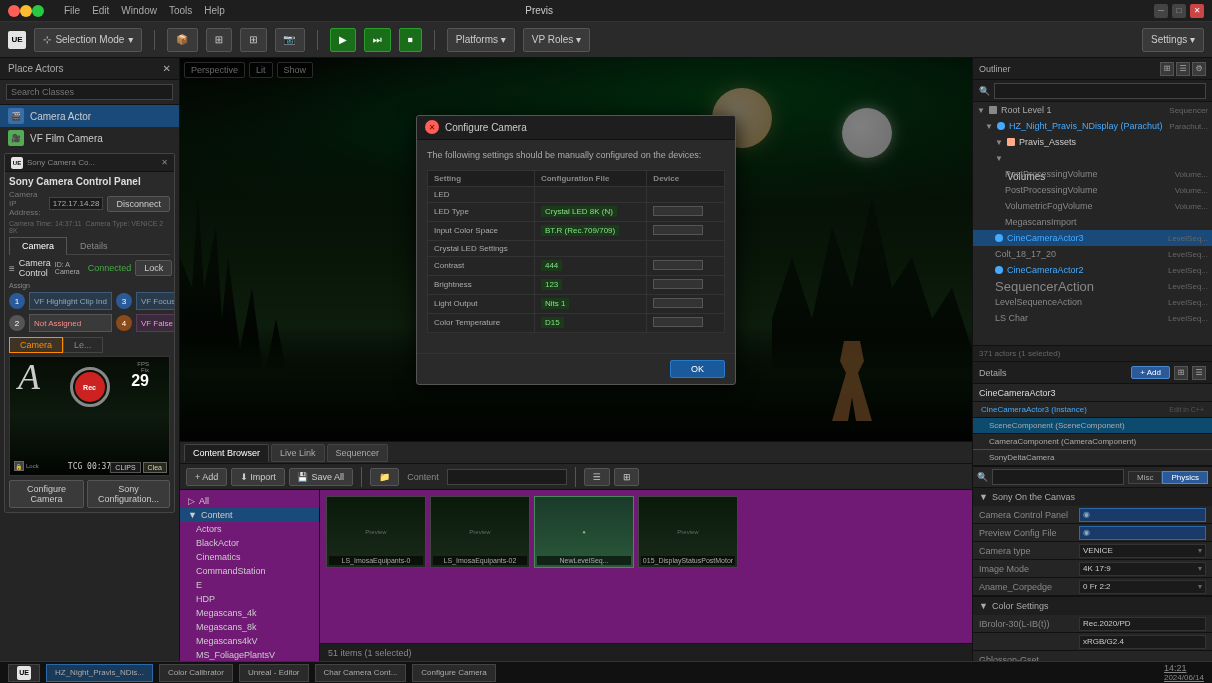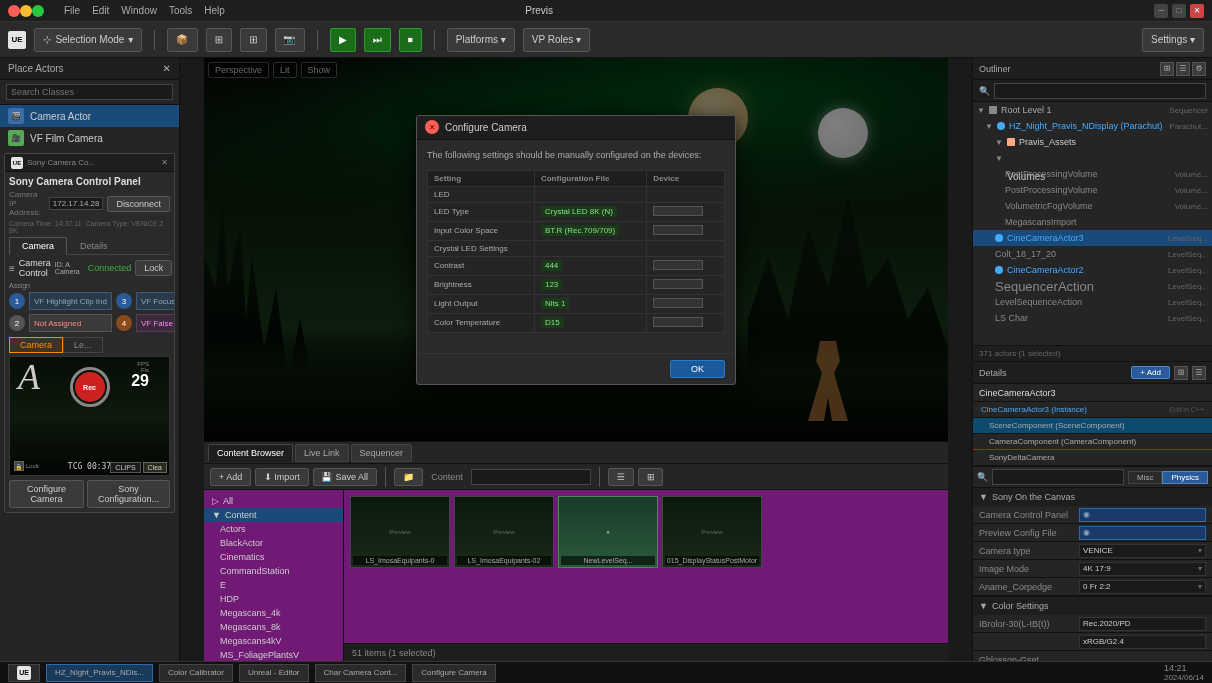--- a/index.html
+++ b/index.html
@@ -575,21 +575,21 @@
       border: 1px solid #444;
       color: #aaa;
       font-size: 8px;
       display: flex;
       align-items: center;
       gap: 3px;
       cursor: pointer;
       white-space: nowrap;
     }
     .taskbar-btn.active { background: #1a3a5a; border-color: #2a6aaa; }
-    .taskbar-time { margin-left: auto; font-size: 9px; color: #888; }
+    .taskbar-time { margin-left: auto; font-size: 9px; color: #888; text-decoration: underline; }
 
     .ue-logo {
       width: 18px;
       height: 18px;
       background: #e5e5e5;
       border-radius: 2px;
       display: flex;
       align-items: center;
       justify-content: center;
       font-size: 8px;
@@ -664,21 +664,21 @@
     <div class="toolbar-btn play-btn">⏭</div>
     <div class="toolbar-btn play-btn">⏹</div>
     <div class="toolbar-sep"></div>
     <div class="toolbar-btn">Platforms ▾</div>
     <div class="toolbar-btn">VP Roles ▾</div>
     <div style="margin-left:auto;display:flex;gap:4px;">
       <div class="toolbar-btn">Settings ▾</div>
     </div>
   </div>
 
-  <div style="display:flex;flex:1;overflow:hidden;gap:24px;">
+  <div style="display:flex;flex:1;overflow:hidden;">
 
     <div class="left-panel">
       <div class="panel-header">
         <span>Place Actors</span>
         <span style="margin-left:auto;cursor:pointer;">✕</span>
       </div>
       <div style="padding:4px 6px;border-bottom:1px solid #111;">
         <input class="small-input" style="width: 100%;" placeholder="Search Classes">
       </div>
 

